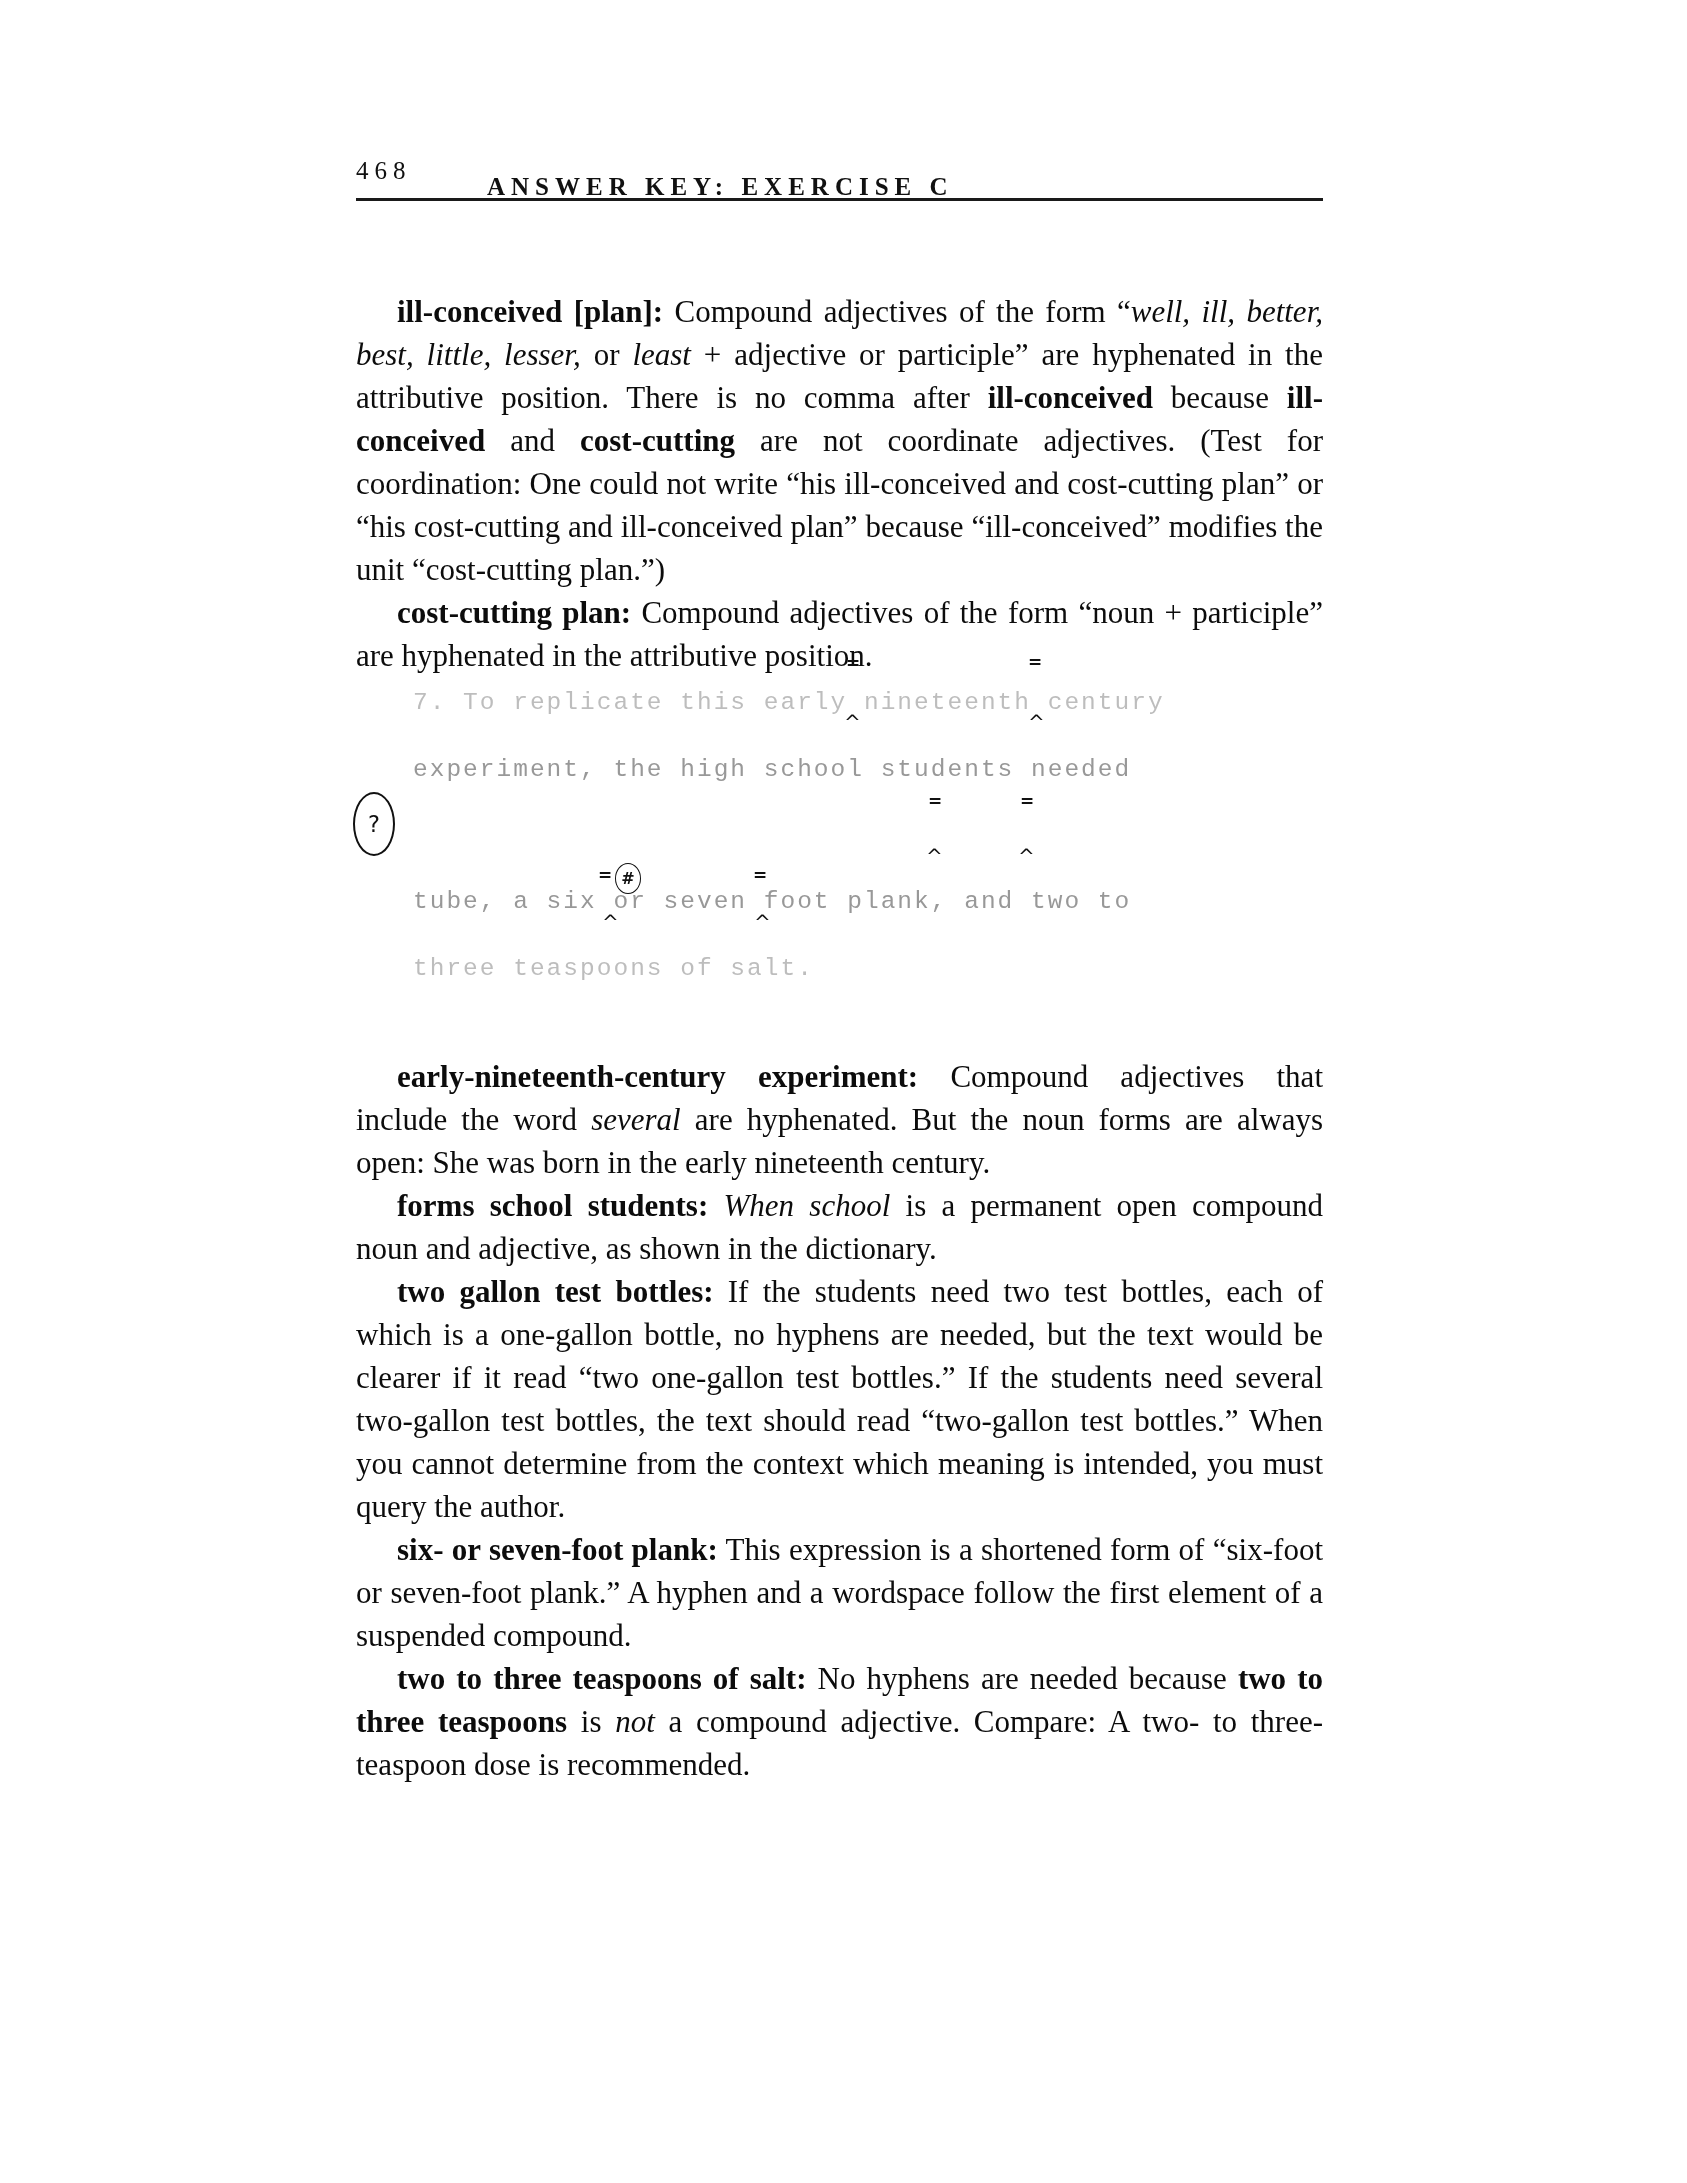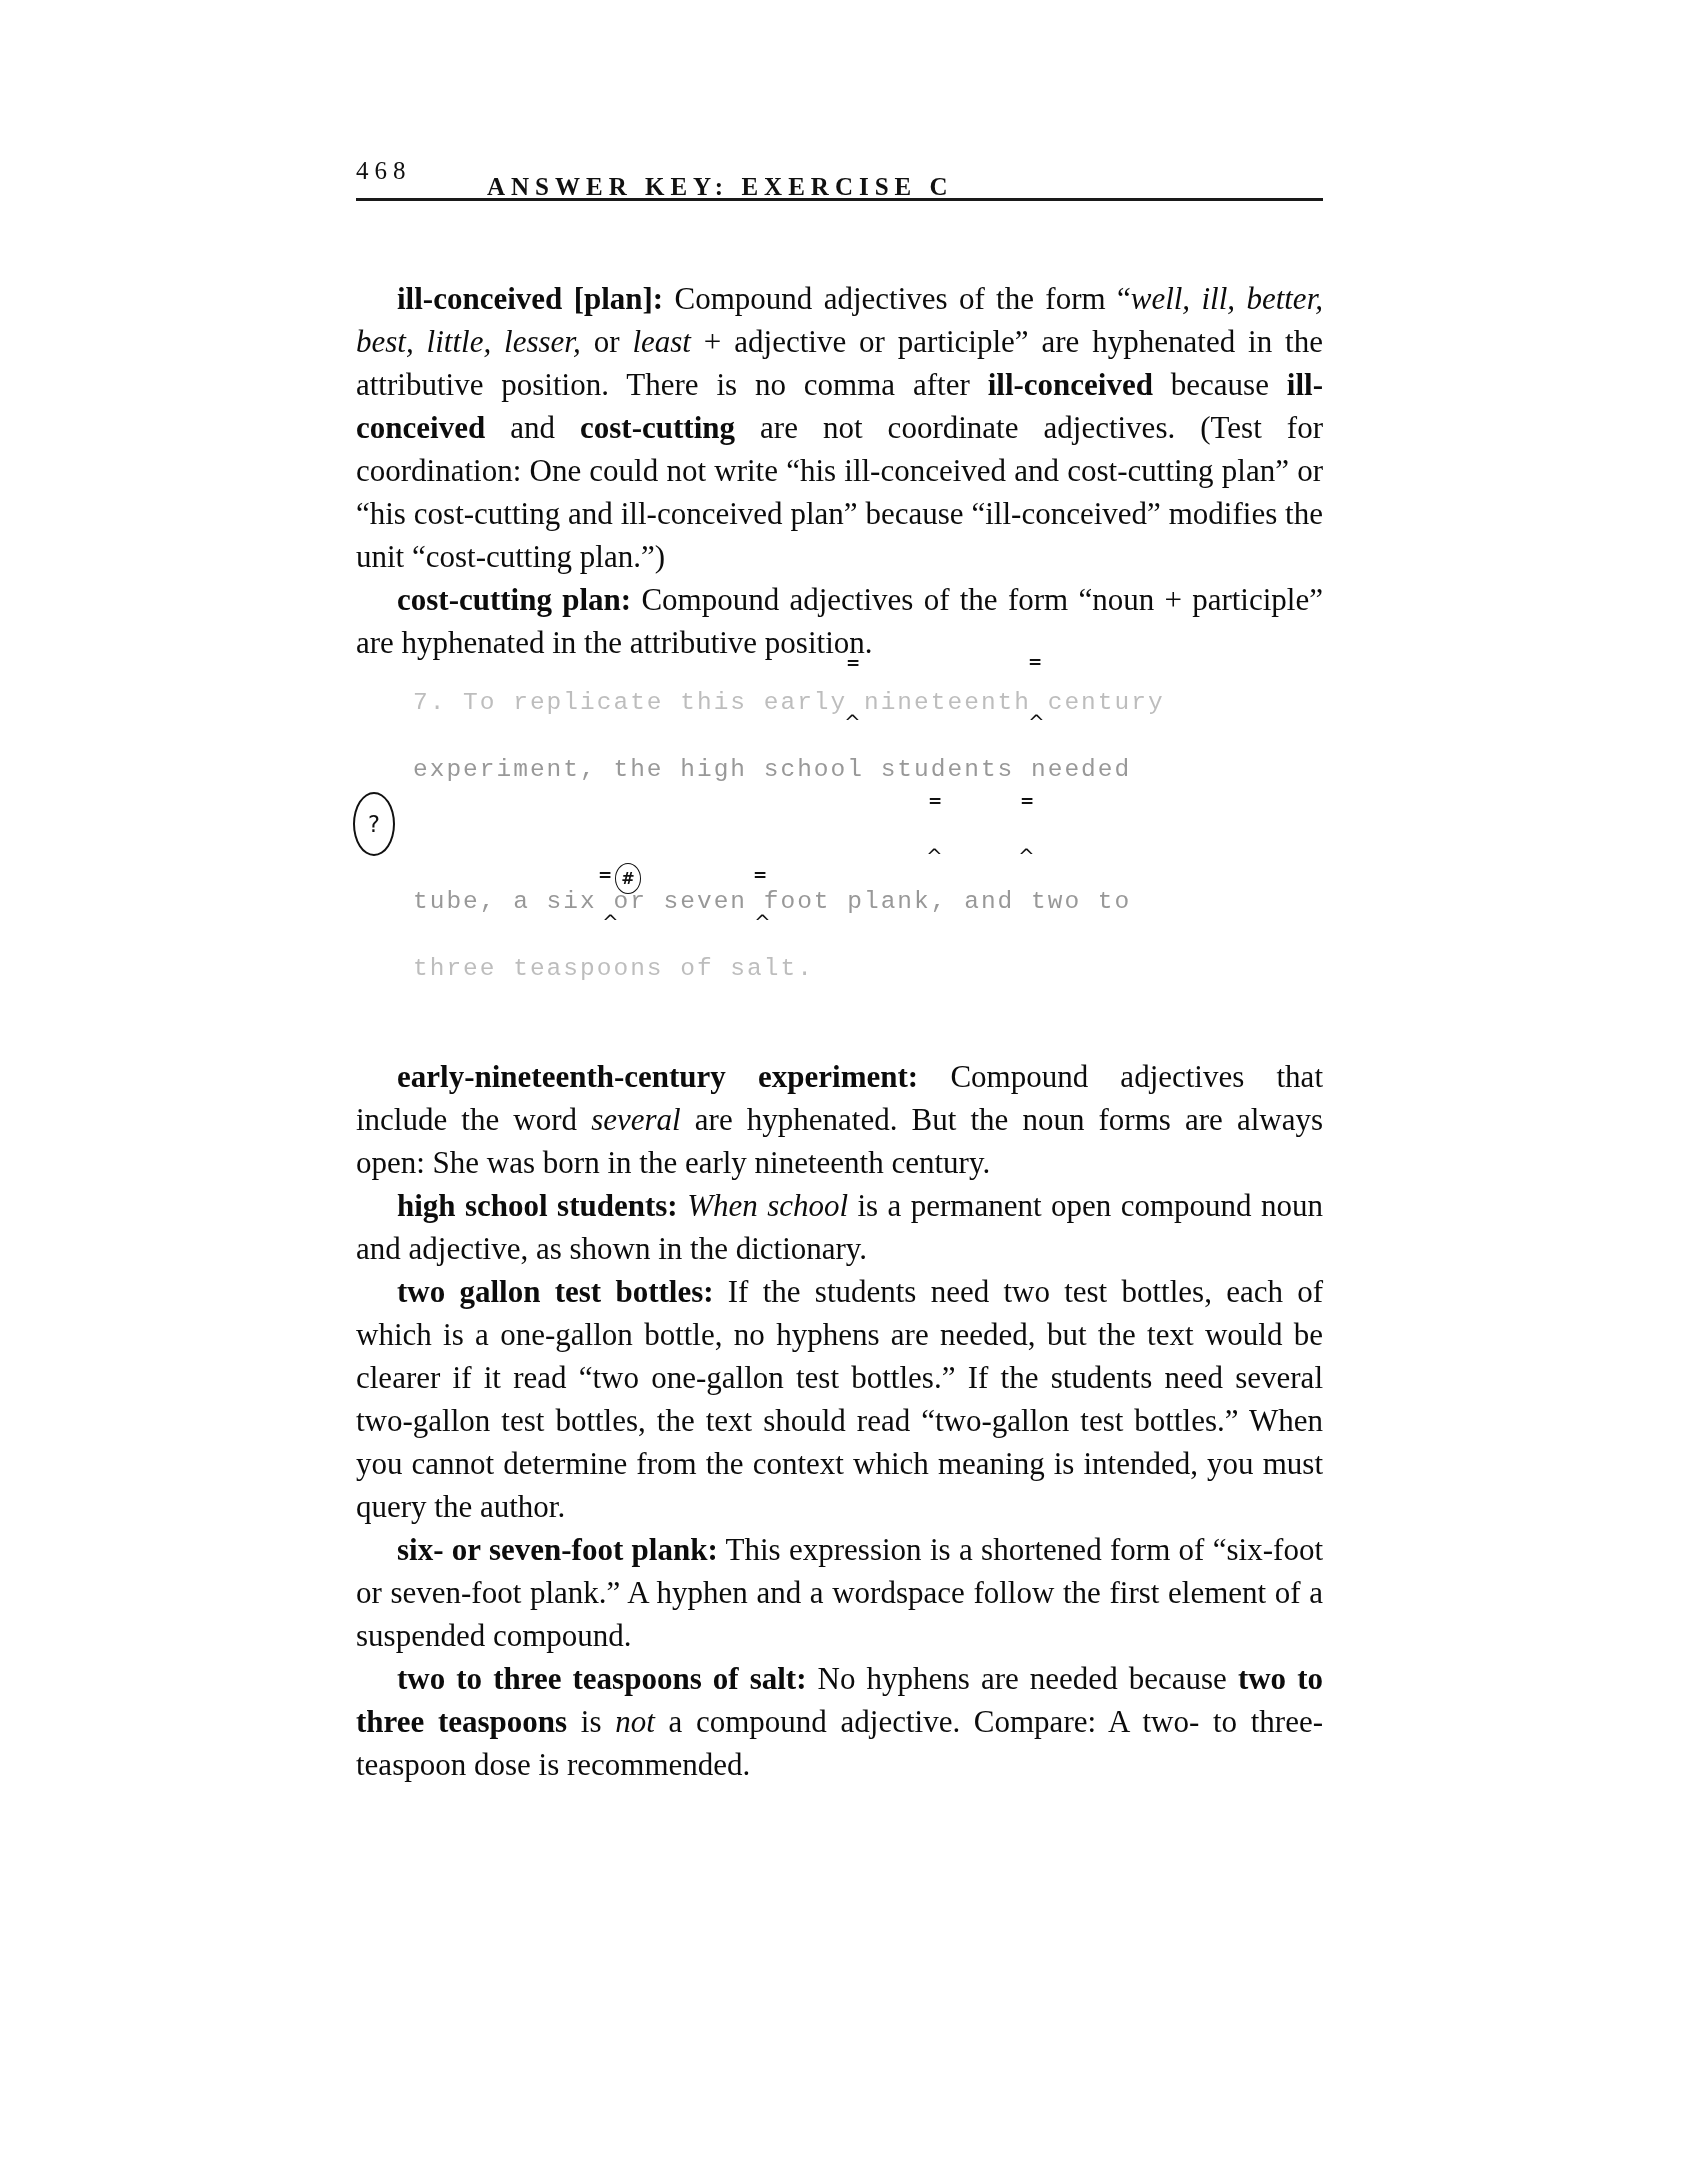--- a/index.html
+++ b/index.html
@@ -21,21 +21,21 @@
   .text-block {
     position: absolute; left: 356px; width: 967px;
     font-family: "Liberation Serif", "DejaVu Serif", serif;
     font-size: 31px; line-height: 43px; color: #0c0c0c;
     text-align: justify;
   }
   .text-block p { margin: 0; text-indent: 41px; }
   .text-block b { font-weight: bold; }
   .text-block i { font-style: italic; }
 
-  .block-top { top: 277px; }
+  .block-top { top: 290px; }
   .block-bottom { top: 1055px; }
 
   
   .manuscript {
     position: absolute; left: 413px; top: 662px; width: 794px; height: 331px;
     font-family: "Liberation Mono", "DejaVu Sans Mono", monospace;
     font-size: 24.5px; color: #444; letter-spacing: 2px;
   }
   .ms-line { position: absolute; left: 0; white-space: pre; opacity: 0.55; }
   .ms-line.l1 { top: 26.5px; opacity: 0.35; }
@@ -101,20 +101,20 @@
 
   <div class="query-circle">
     <span>?</span>
   </div>
   <div class="space-circle">
     <span>#</span>
   </div>
 
   <div class="text-block block-bottom" id="bottom-block">
       <p><b>early-nineteenth-century experiment:</b><span> Compound adjectives that include the word </span><i>several</i><span> are hyphenated. But the noun forms are always open: She was born in the early nineteenth century.</span></p>
-      <p><b>high school students:</b><span> </span><i>When school</i><span> is a permanent open compound noun and adjective, as shown in the dictionary.</span></p>
+      <p><b>forms school students:</b><span> </span><i>When school</i><span> is a permanent open compound noun and adjective, as shown in the dictionary.</span></p>
       <p><b>two gallon test bottles:</b><span> If the students need two test bottles, each of which is a one-gallon bottle, no hyphens are needed, but the text would be clearer if it read “two one-gallon test bottles.” If the students need several two-gallon test bottles, the text should read “two-gallon test bottles.” When you cannot determine from the context which meaning is intended, you must query the author.</span></p>
       <p><b>six- or seven-foot plank:</b><span> This expression is a shortened form of “six-foot or seven-foot plank.” A hyphen and a wordspace follow the first element of a suspended compound.</span></p>
       <p><b>two to three teaspoons of salt:</b><span> No hyphens are needed because </span><b>two to three teaspoons</b><span> is </span><i>not</i><span> a compound adjective. Compare: A two- to three-teaspoon dose is recommended.</span></p>
     </div>
 
 </div>
 
 
 </body></html>

